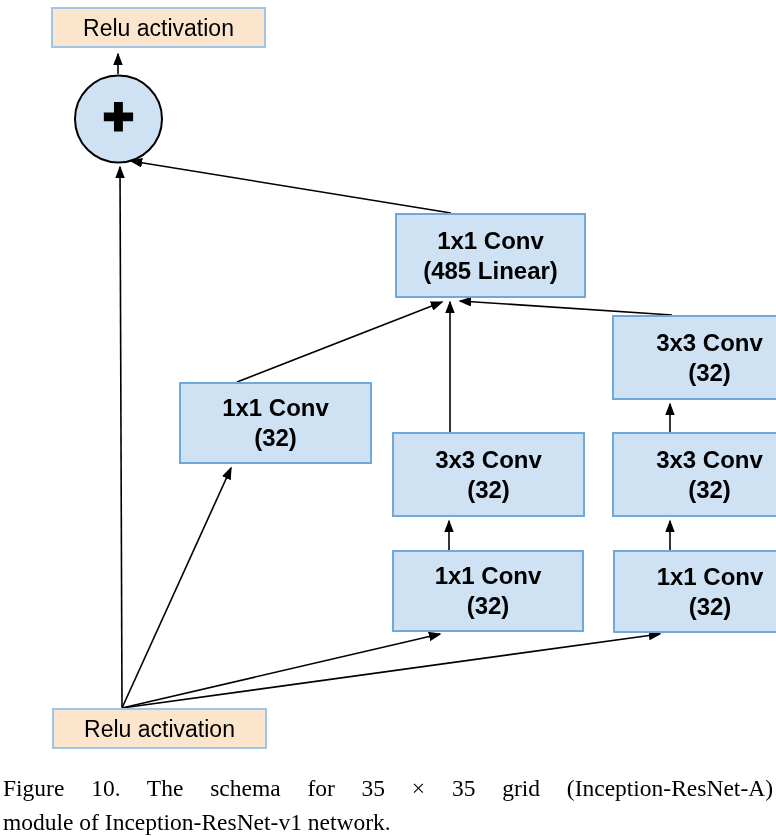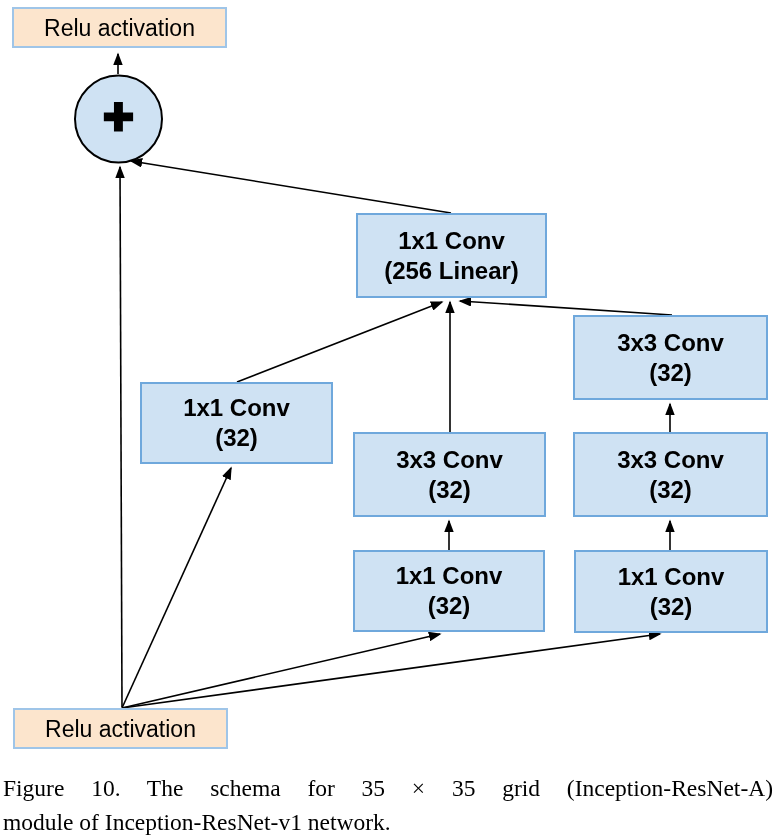--- a/index.html
+++ b/index.html
@@ -17,20 +17,21 @@
     box-sizing: border-box;
     display: flex;
     flex-direction: column;
     align-items: center;
     justify-content: center;
     text-align: center;
     color: #000000;
     z-index: 2;
     font-size: 24px;
     line-height: 30px;
+    margin-left: 39px;
   }
   .conv {
     background: #cfe2f3;
     border: 2px solid #6fa8dc;
     font-weight: bold;
   }
   .act {
     background: #fce5cd;
     border: 2px solid #9fc5e8;
     font-size: 23px;
@@ -111,21 +112,21 @@
       <text class="sum-symbol" x="118.5" y="134" text-anchor="middle">+</text>
     </g>
   </svg>
 
   <div id="top-relu" class="node act">
     <span>Relu activation</span>
   </div>
 
   <div id="conv-256" class="node conv">
     <span>1x1 Conv</span>
-    <span>(256 Linear)</span>
+    <span>(485 Linear)</span>
   </div>
 
   <div id="left-1x1" class="node conv">
     <span>1x1 Conv</span>
     <span>(32)</span>
   </div>
 
   <div id="mid-3x3" class="node conv">
     <span>3x3 Conv</span>
     <span>(32)</span>

